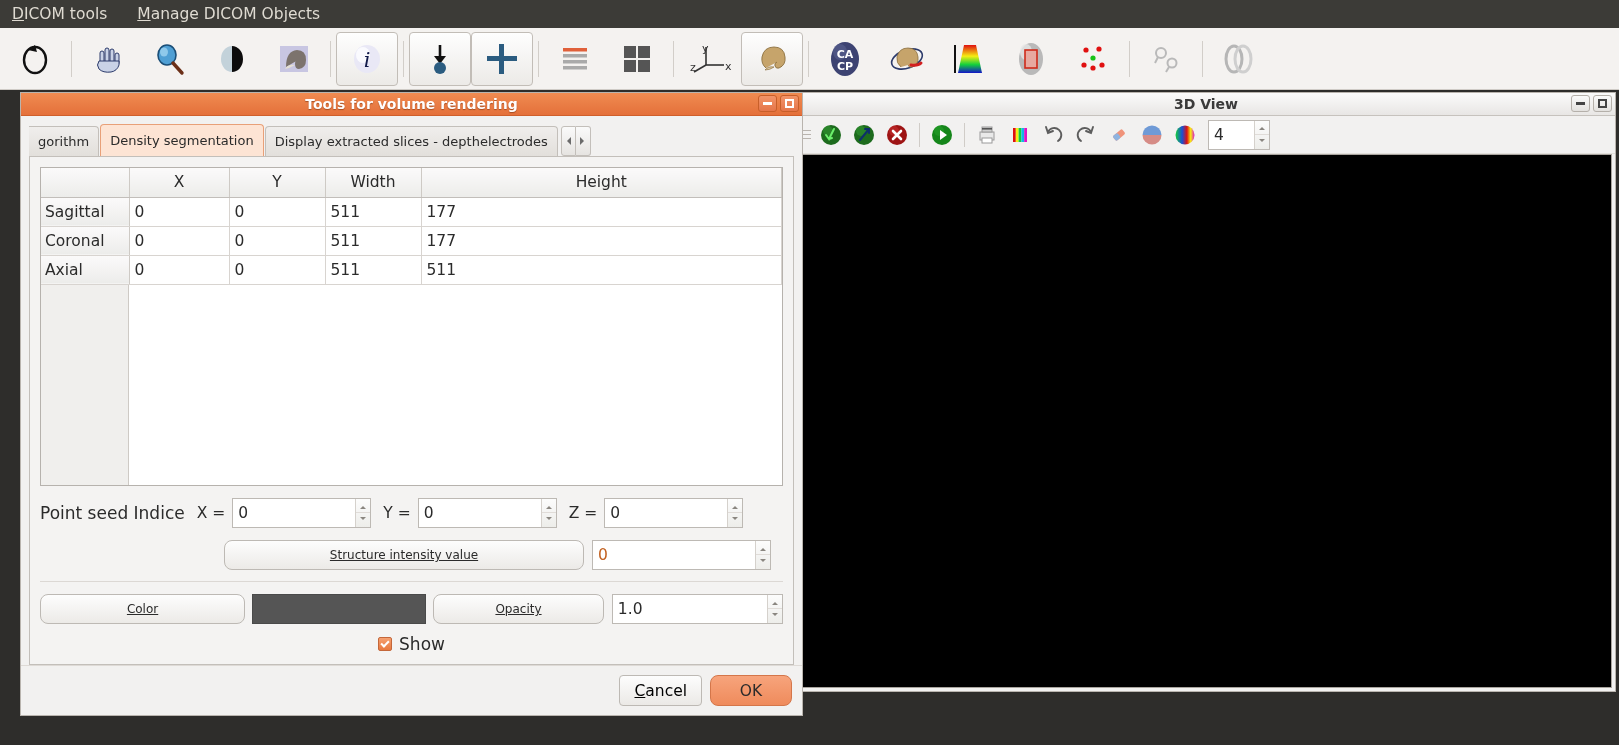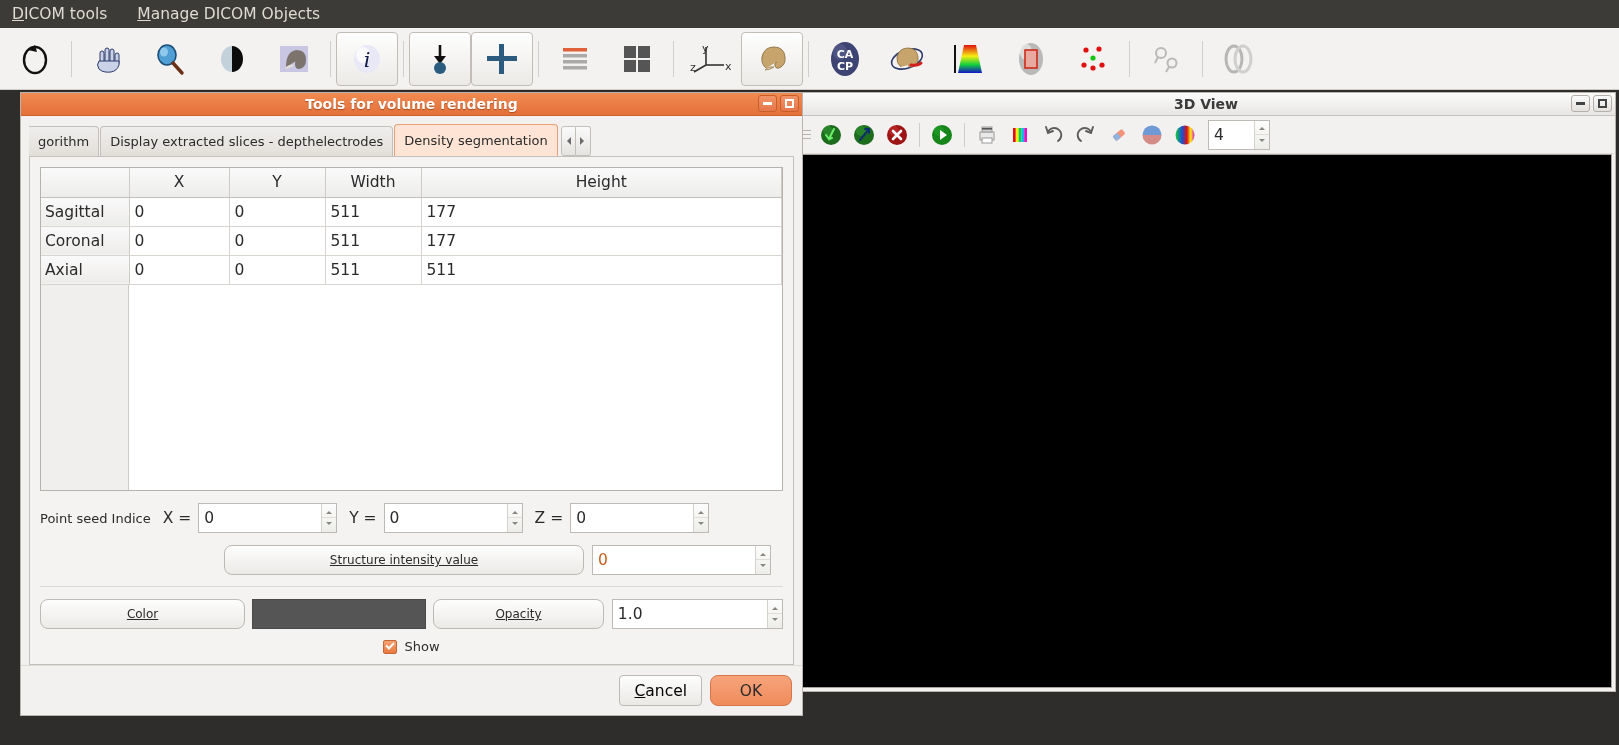--- a/index.html
+++ b/index.html
@@ -230,21 +230,21 @@
   .grid-filler .fl-left { width: 88px; background: #f0efed; border-right: 1px solid #cecac5; }
   .grid-filler .fl-right { flex: 1 1 auto; background: #fff; }
 
   
   .frow {
     display: flex; align-items: center;
     margin-top: 12px;
     gap: 0;
     flex: 0 0 auto;
   }
-  .lbl { font-size: 13px; white-space: nowrap; }
+  .lbl { font-size: 17px; white-space: nowrap; }
   .eq { font-size: 15.5px; margin: 0 7px 0 12px; white-space: nowrap; }
 
   .spin {
     display: flex;
     border: 1px solid #bdb9b4;
     background: #fff;
     height: 30px;
     align-items: stretch;
   }
   .spin input {
@@ -735,25 +735,25 @@
           </div>
       </div>
     </div>
 
     <div class="dlg-body">
 
       <div class="tabstrip">
         <div class="tab clipped">
             <span>gorithm</span>
           </div>
+        <div class="tab selected">
+            <span>Density segmentation</span>
+          </div>
         <div class="tab">
             <span>Display extracted slices - depthelectrodes</span>
-          </div>
-        <div class="tab selected">
-            <span>Density segmentation</span>
           </div>
         <div class="tab-nav">
           <div class="tab-arrow">
               <span class="arr-l"></span>
             </div>
           <div class="tab-arrow">
               <span class="arr-r"></span>
             </div>
         </div>
       </div>

